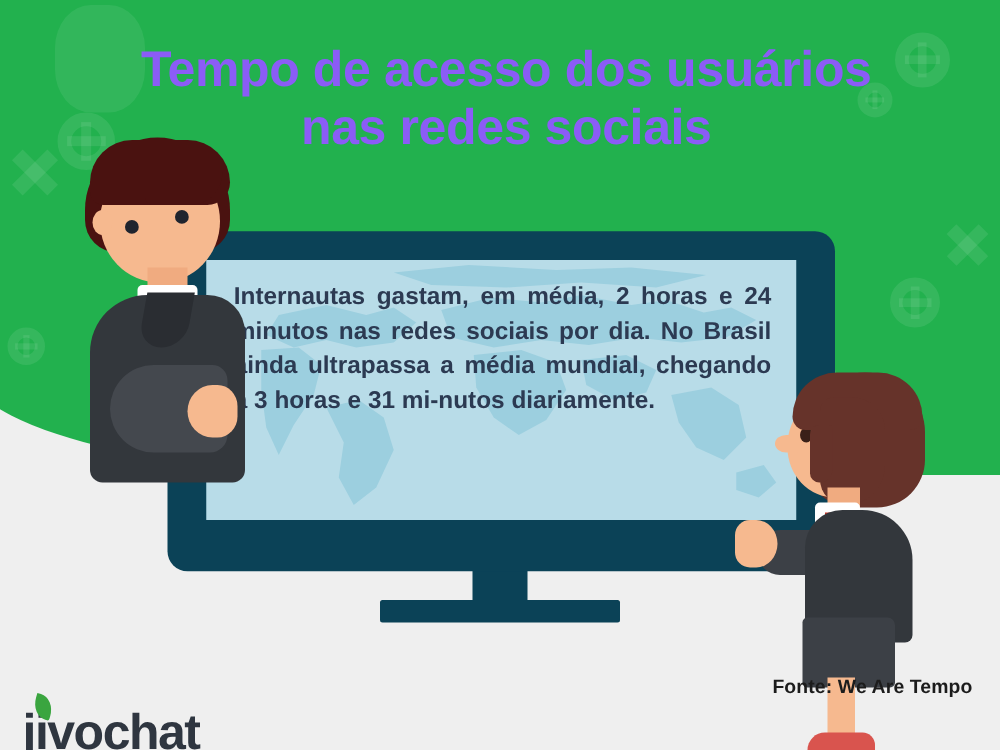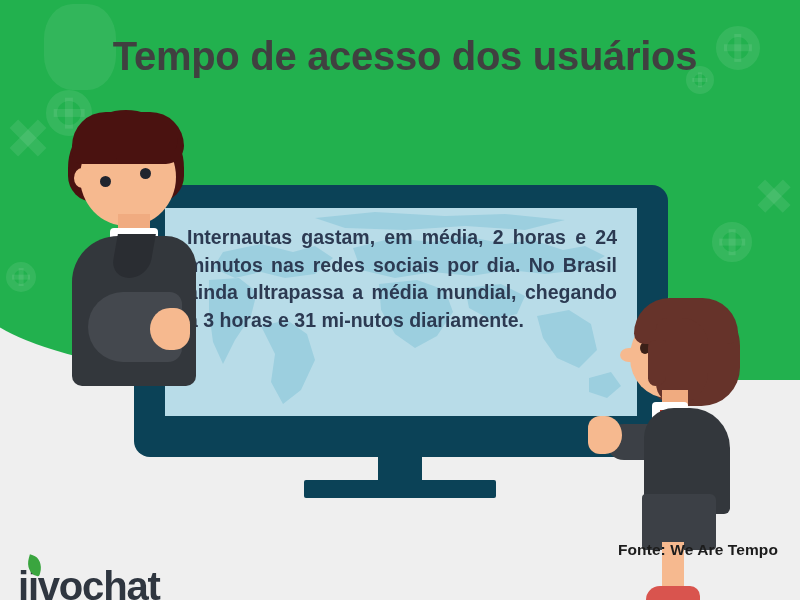--- a/index.html
+++ b/index.html
@@ -75,21 +75,21 @@
     border-radius: 40%;
   }
 
   
   .title {
     position: absolute;
     left: 60px;
     top: 34px;
     width: 690px;
     text-align: center;
-    color: #404040;
+    color: #8b5cf6;
     font-size: 40px;
     font-weight: bold;
     line-height: 1.14;
     letter-spacing: -0.3px;
     z-index: 30;
   }
 
   
   .monitor {
     position: absolute;
@@ -229,20 +229,21 @@
   <div class="gear" style="left:686px;top:66px;width:28px;height:28px;border-width:8px;"></div>
   <div class="gear" style="left:712px;top:222px;width:40px;height:40px;border-width:10px;"></div>
   <div class="gear" style="left:6px;top:262px;width:30px;height:30px;border-width:8px;"></div>
   <div class="gear" style="left:78px;top:292px;width:30px;height:30px;border-width:8px;"></div>
   <div class="gear-x" style="left:8px;top:118px;width:40px;height:40px;"></div>
   <div class="gear-x" style="left:756px;top:178px;width:36px;height:36px;"></div>
   <div class="blob" style="left:600px;top:280px;width:70px;height:60px;"></div>
 
   <div class="title">
     <div>Tempo de acesso dos usuários</div>
+    <div>nas redes sociais</div>
   </div>
 
   <div class="man">
     <div class="man-hair-back"></div>
     <div class="man-head"></div>
     <div class="man-ear"></div>
     <div class="man-hair-front"></div>
     <div class="man-fringe"></div>
     <div class="man-eye man-eye-l"></div>
     <div class="man-eye man-eye-r"></div>

